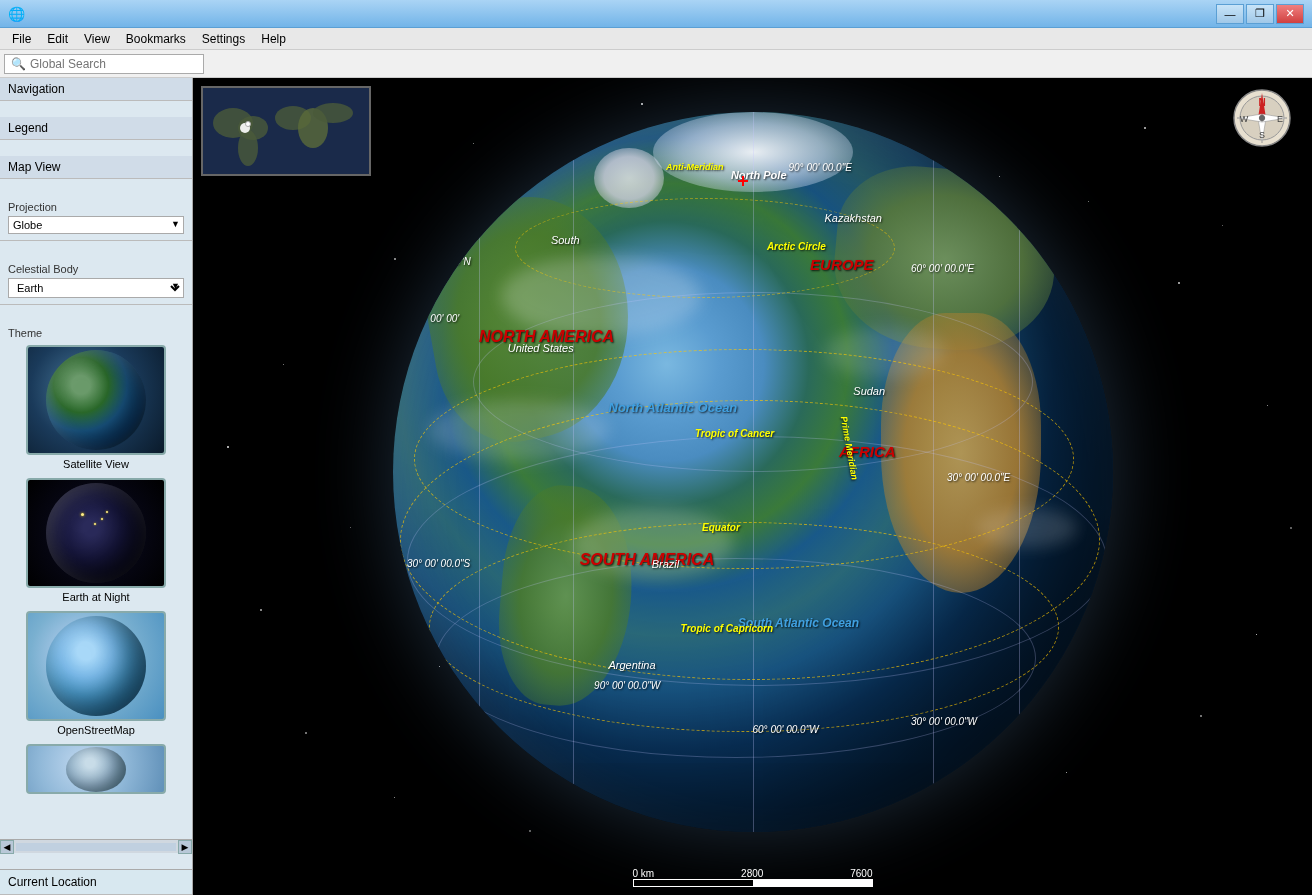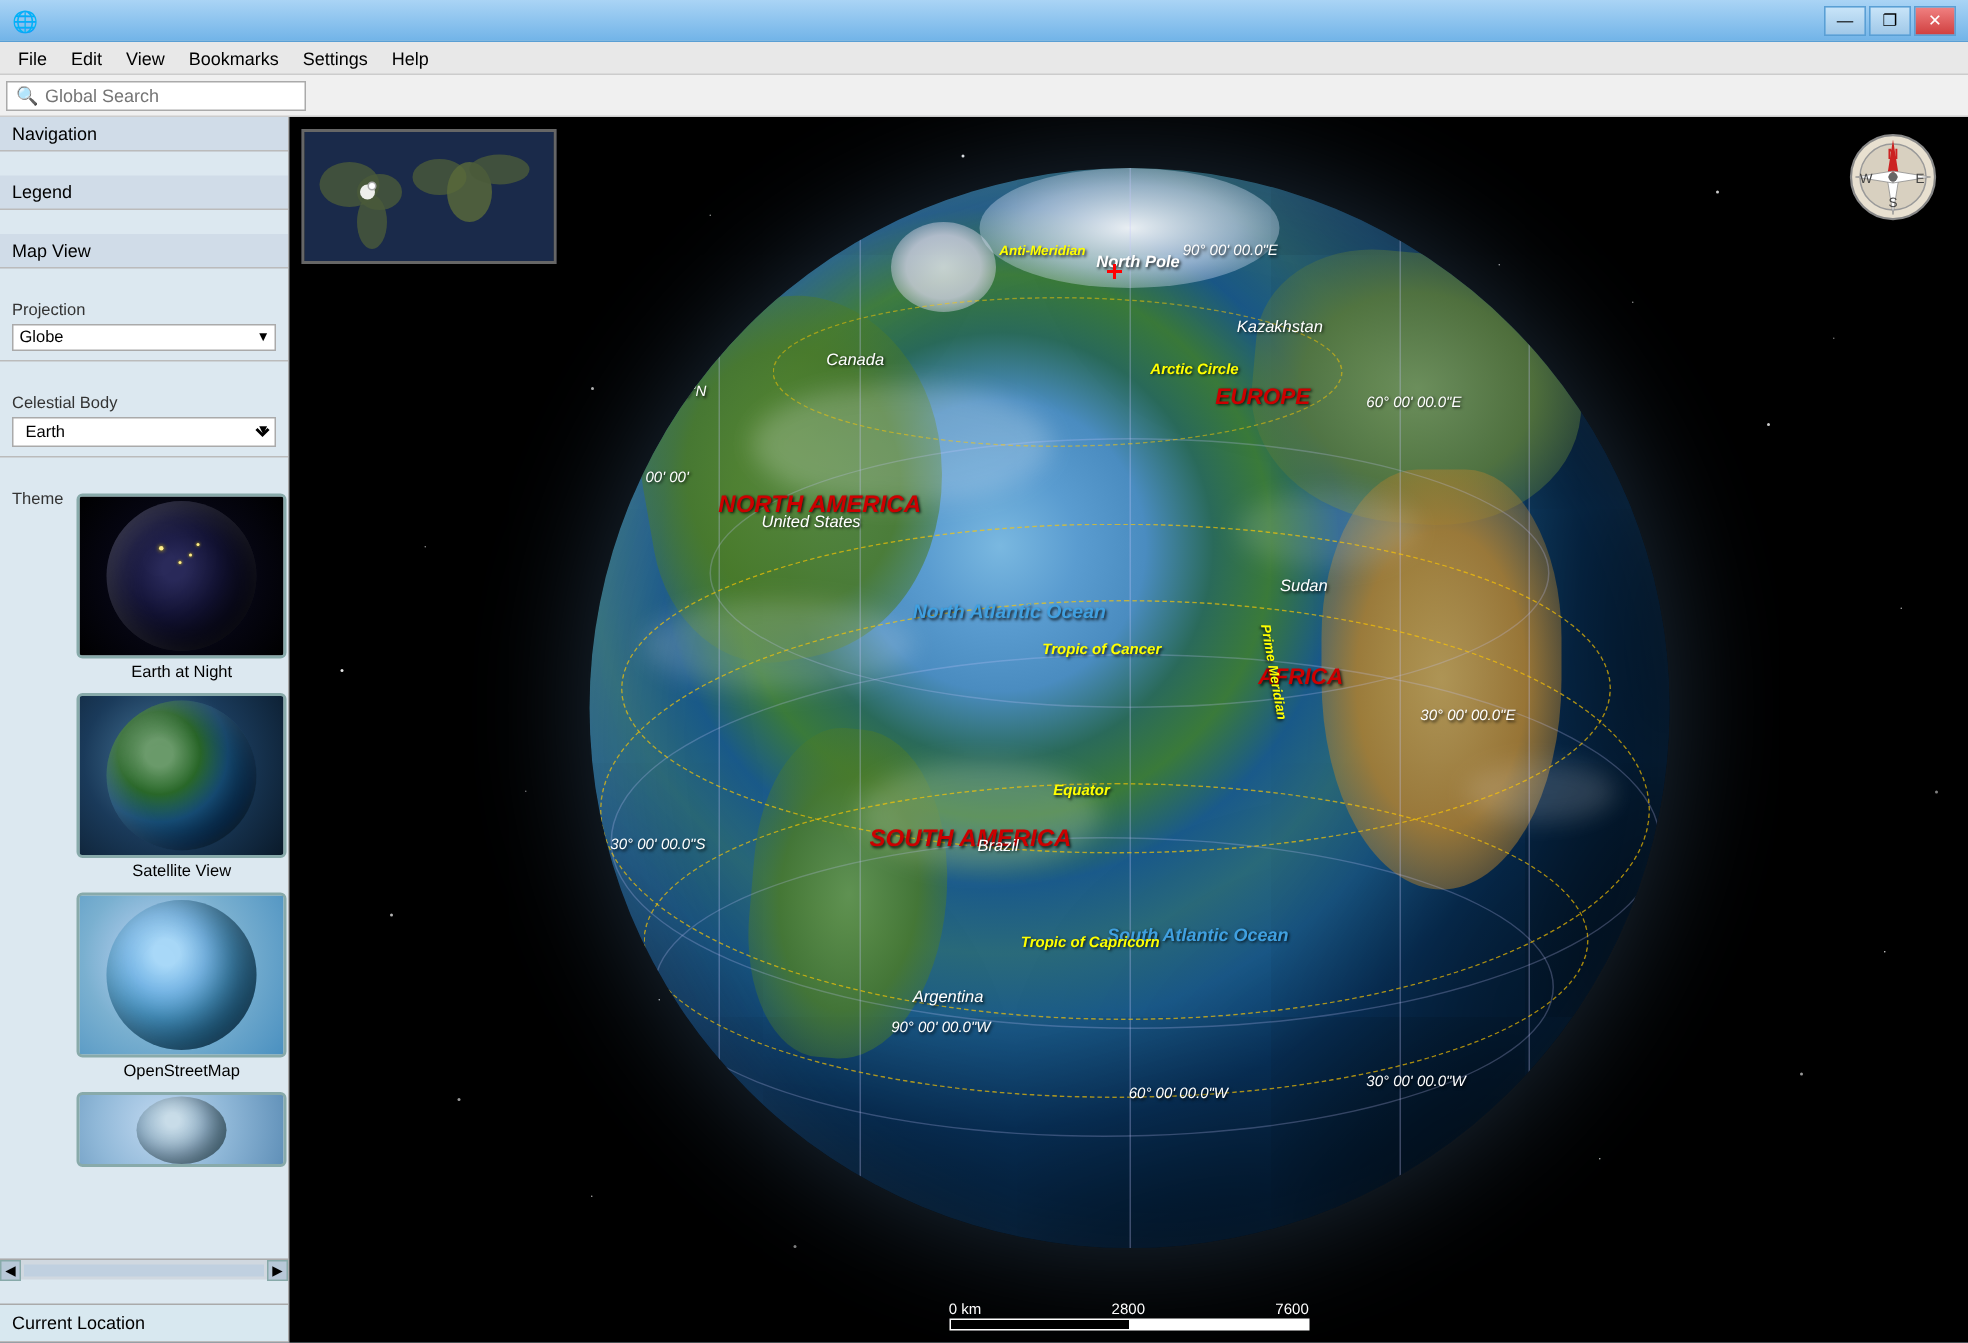--- a/index.html
+++ b/index.html
@@ -63,21 +63,21 @@
     .projection-section select {
       width: 100%; padding: 2px 4px; font-size: 11px; border: 1px solid #aaa;
       background: white; appearance: none; cursor: pointer;
     }
     .select-wrapper { position: relative; }
     .select-wrapper::after { content: '▼'; position: absolute; right: 4px; top: 3px; font-size: 9px; pointer-events: none; }
 
     .celestial-section { padding: 6px 8px; border-bottom: 1px solid #bbb; }
     .celestial-section label { font-size: 11px; color: #333; display: block; margin-bottom: 3px; }
 
-    .theme-section { padding: 4px 0 0 0; flex: 1; overflow: hidden; display: flex; flex-direction: row; }
+    .theme-section { padding: 4px 0 0 0; flex: 1; overflow: hidden; display: flex; flex-direction: column; }
     .theme-label { font-size: 11px; color: #333; padding: 2px 8px; }
 
     .theme-list {
       flex: 1; overflow-y: auto; padding: 4px 6px;
       display: flex; flex-direction: column; gap: 8px;
     }
     .theme-list::-webkit-scrollbar { width: 8px; }
     .theme-list::-webkit-scrollbar-track { background: #d0d8e0; }
     .theme-list::-webkit-scrollbar-thumb { background: #a0b0c0; border: 1px solid #889ab0; }
 
@@ -273,37 +273,37 @@
           <option>Mars</option>
         </select>
       </div>
     </div>
 
     <div class="theme-section">
       <div class="theme-label">Theme</div>
       <div class="theme-list">
 
         <div class="theme-item">
+          <div class="theme-globe satellite">
+            <div class="globe-sphere satellite"></div>
+          </div>
+          <span class="theme-name">Satellite View</span>
+        </div>
+
+        <div class="theme-item">
           <div class="theme-globe night">
             <div class="globe-sphere night" style="background: radial-gradient(circle at 45% 45%, #2a2a5a 10%, #15153a 40%, #05050f 80%); position:relative;">
 
               <div style="position:absolute;width:3px;height:3px;background:#ffee88;border-radius:50%;top:30%;left:35%;box-shadow:0 0 3px #ffdd00;"></div>
               <div style="position:absolute;width:2px;height:2px;background:#ffee88;border-radius:50%;top:35%;left:55%;box-shadow:0 0 2px #ffdd00;"></div>
               <div style="position:absolute;width:2px;height:2px;background:#ffee88;border-radius:50%;top:28%;left:60%;box-shadow:0 0 2px #ffdd00;"></div>
               <div style="position:absolute;width:2px;height:2px;background:#ffee88;border-radius:50%;top:40%;left:48%;box-shadow:0 0 2px #ffdd00;"></div>
             </div>
           </div>
           <span class="theme-name">Earth at Night</span>
-        </div>
-
-        <div class="theme-item">
-          <div class="theme-globe satellite">
-            <div class="globe-sphere satellite"></div>
-          </div>
-          <span class="theme-name">Satellite View</span>
         </div>
 
         <div class="theme-item">
           <div class="theme-globe osm">
             <div class="globe-sphere osm"></div>
           </div>
           <span class="theme-name">OpenStreetMap</span>
         </div>
 
         <div class="theme-item">
@@ -431,21 +431,21 @@
         <div style="position:absolute;width:630px;height:210px;left:5%;top:57%;border:1.5px dashed rgba(255,200,0,0.65);border-radius:50%;background:transparent;"></div>
 
         <div style="position:absolute;width:380px;height:100px;left:17%;top:12%;border:1.5px dashed rgba(255,200,0,0.5);border-radius:50%;background:transparent;"></div>
 
         <div class="globe-label" style="left:12%;top:30%;font-size:16px;">NORTH AMERICA</div>
         <div class="globe-label" style="left:58%;top:20%;font-size:15px;">EUROPE</div>
         <div class="globe-label" style="left:62%;top:46%;font-size:15px;">AFRICA</div>
         <div class="globe-label" style="left:26%;top:61%;font-size:16px;">SOUTH AMERICA</div>
         <div class="globe-label ocean" style="left:30%;top:40%;font-size:13px;font-style:italic;">North Atlantic Ocean</div>
         <div class="globe-label ocean" style="left:48%;top:70%;font-size:12px;font-style:italic;">South Atlantic Ocean</div>
-        <div class="globe-label country" style="left:22%;top:17%;">Canada</div>
+        <div class="globe-label country" style="left:22%;top:17%;">South</div>
         <div class="globe-label country" style="left:16%;top:32%;">United States</div>
         <div class="globe-label country" style="left:36%;top:62%;">Brazil</div>
         <div class="globe-label country" style="left:30%;top:76%;">Argentina</div>
         <div class="globe-label country" style="left:60%;top:14%;">Kazakhstan</div>
         <div class="globe-label country" style="left:64%;top:38%;">Sudan</div>
         <div class="globe-label pole" style="left:47%;top:8%;font-size:11px;">North Pole</div>
         <div class="globe-label special" style="left:42%;top:44%;">Tropic of Cancer</div>
         <div class="globe-label special" style="left:43%;top:57%;">Equator</div>
         <div class="globe-label special" style="left:40%;top:71%;">Tropic of Capricorn</div>
         <div class="globe-label special" style="left:52%;top:18%;">Arctic Circle</div>

